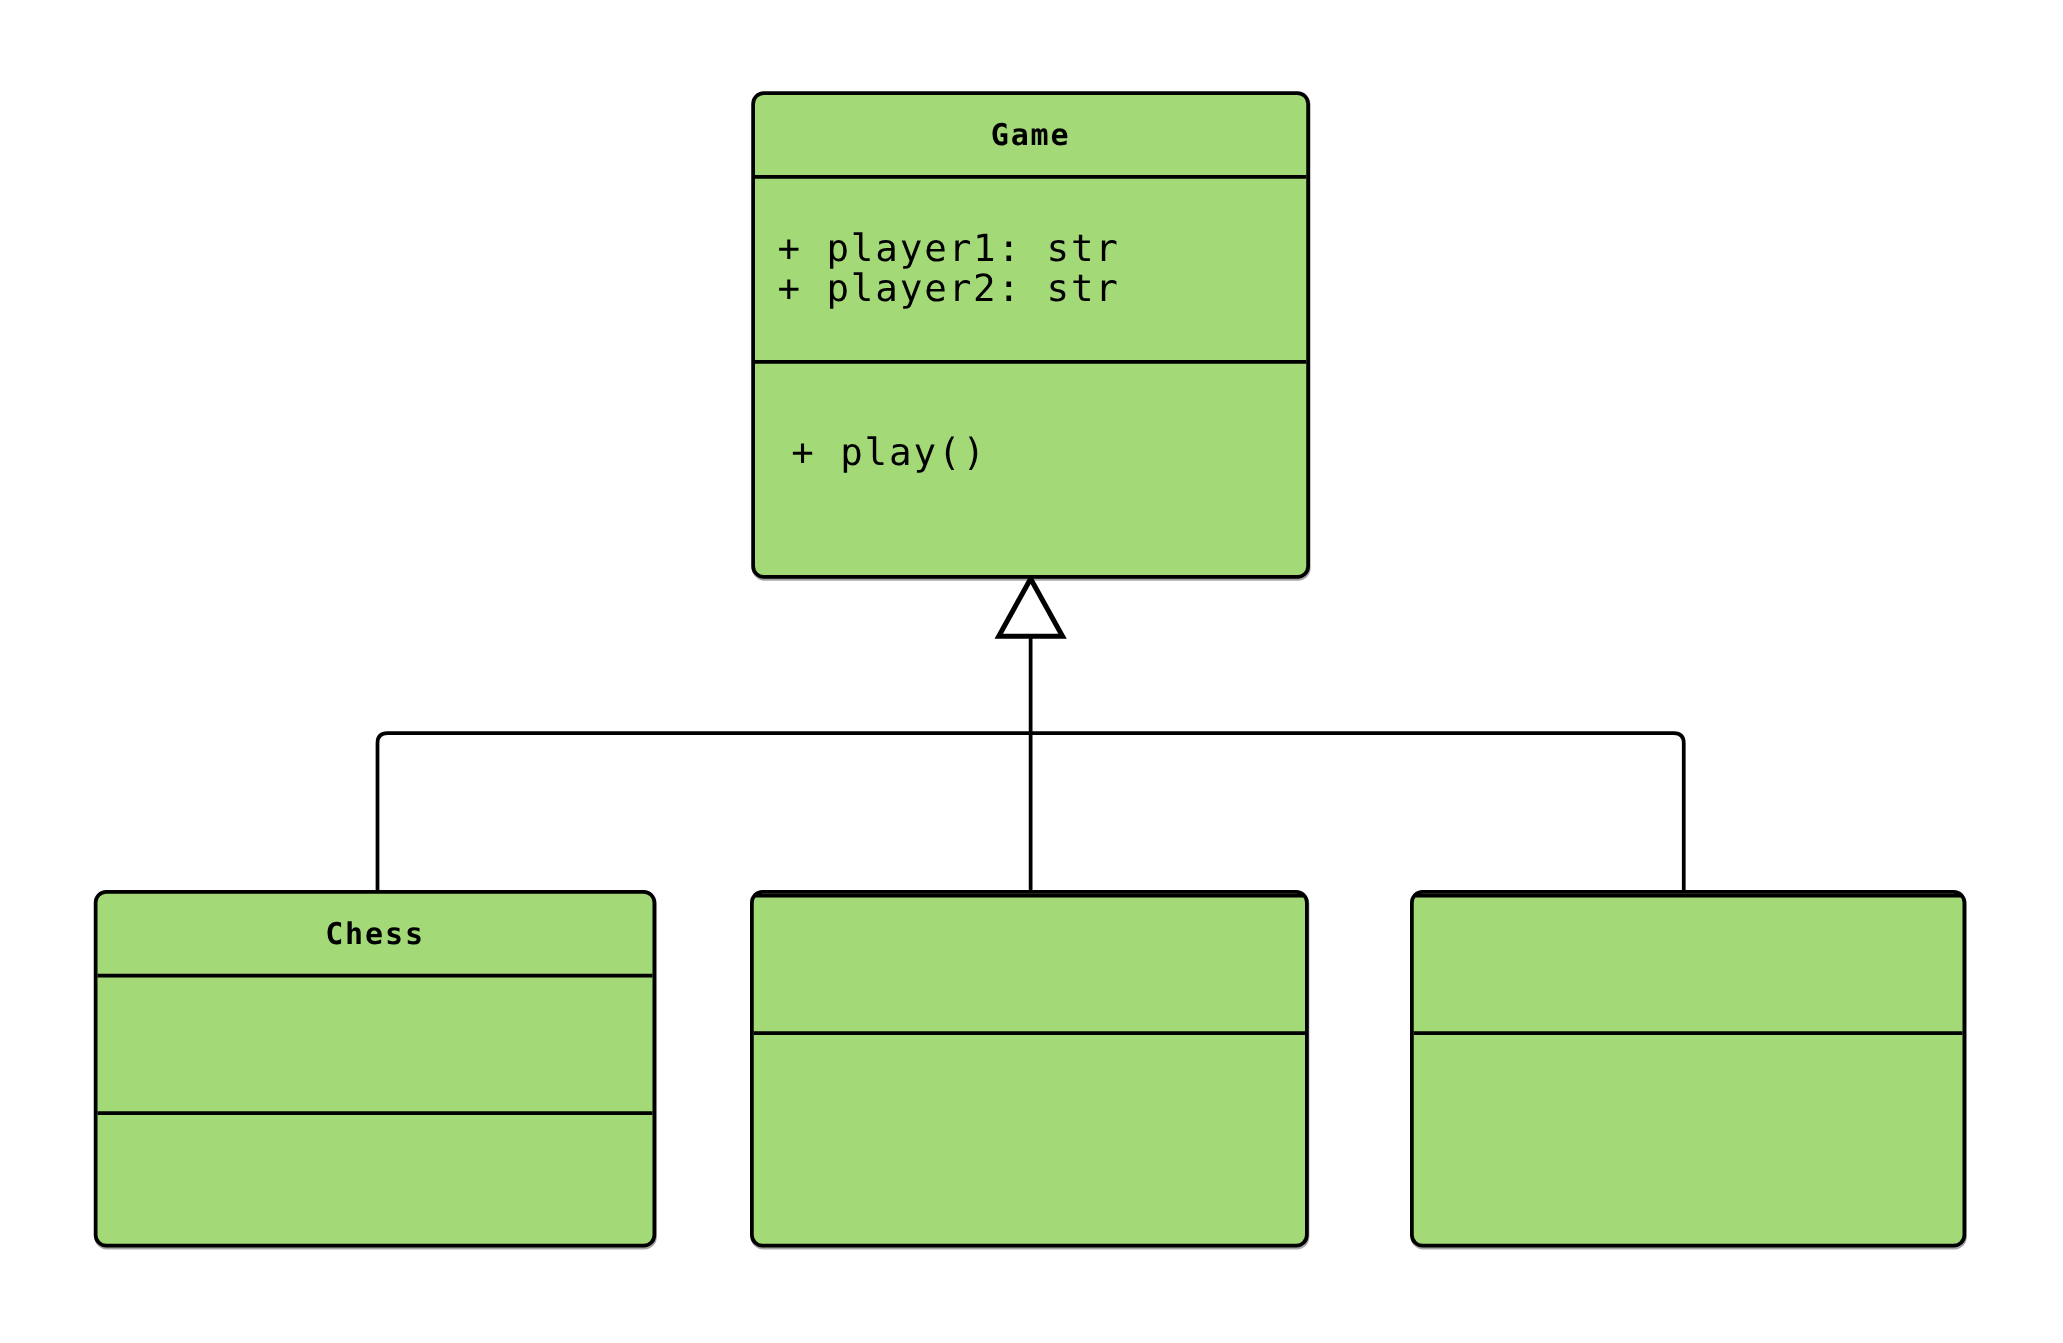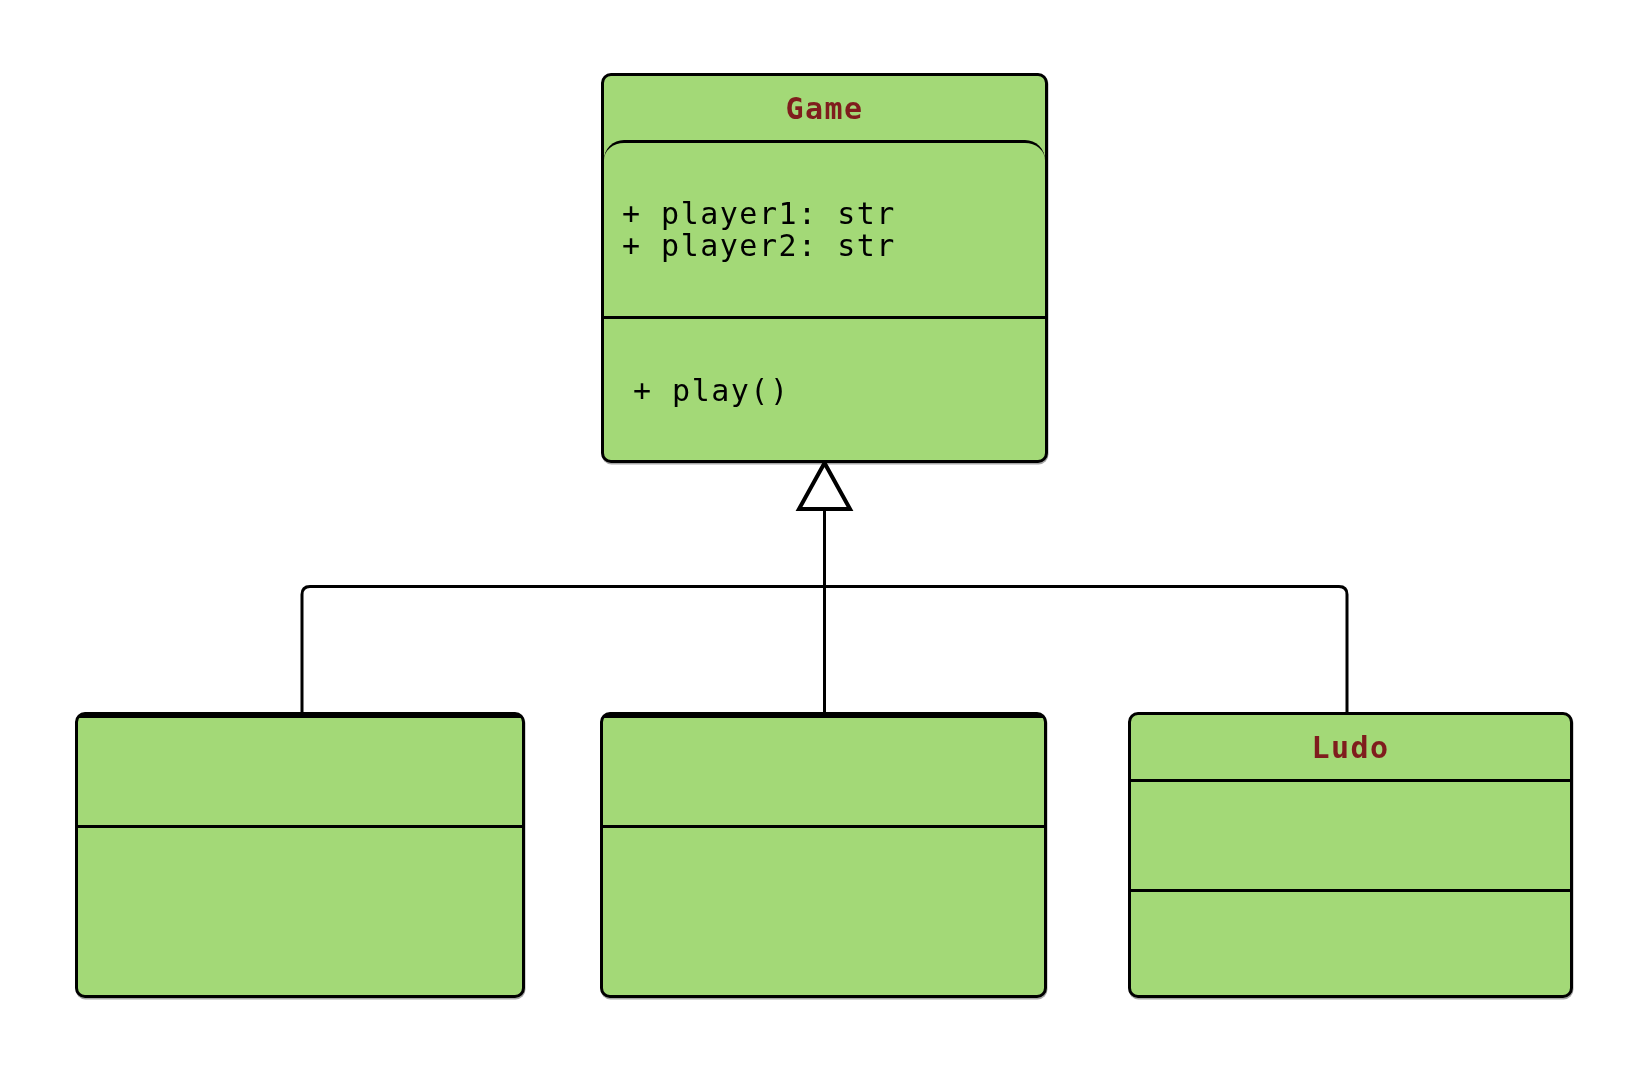--- a/index.html
+++ b/index.html
@@ -29,23 +29,23 @@
     border: 3px solid #000000;
     border-radius: 10px;
     box-sizing: border-box;
     box-shadow: 0.5px 1.5px 0 rgba(0,0,0,0.35);
   }
   .cls-title {
     display: flex;
     align-items: center;
     justify-content: center;
     font-weight: bold;
-    font-size: 30px;
+    font-size: 24px;
     letter-spacing: 1.5px;
-    color: #7f1d1d;
+    color: #000000;
     box-sizing: border-box;
     flex: 0 0 auto;
   }
   .cls-section {
     box-sizing: border-box;
     border-top: 3px solid #000000;
     flex: 0 0 auto;
     display: flex;
     flex-direction: column;
     justify-content: center;
@@ -54,21 +54,21 @@
   .member-line {
     font-size: 30px;
     line-height: 32px;
     letter-spacing: 1.5px;
     color: #000000;
     white-space: pre;
   }
   
   #node-game    { left: 601px; top: 73px;  width: 447px; height: 390px; }
   #node-game .cls-title   { height: 64px; }
-  #node-game .sec-attrs   { height: 176px; border-radius: 20px; }
+  #node-game .sec-attrs   { height: 148px; }
   #node-game .sec-methods { height: 146px; padding-left: 29px; }
   
   #node-chess    { left: 75px;   top: 712px; width: 450px; height: 286px; }
   #node-checkers { left: 600px;  top: 712px; width: 447px; height: 286px; }
   #node-ludo     { left: 1128px; top: 712px; width: 445px; height: 286px; }
   .child .cls-title   { height: 64px; }
   .child .sec-attrs   { height: 110px; }
   .child .sec-methods { height: 112px; }
 </style>
 </head>
@@ -92,28 +92,28 @@
     <div class="cls-section sec-attrs">
       <div class="member-line">+ player1: str</div>
       <div class="member-line">+ player2: str</div>
     </div>
     <div class="cls-section sec-methods">
       <div class="member-line">+ play()</div>
     </div>
   </div>
 
   <div class="class-node child" id="node-chess">
+    <div class="cls-title">Chess</div>
     <div class="cls-section sec-attrs"></div>
     <div class="cls-section sec-methods"></div>
   </div>
 
   <div class="class-node child" id="node-checkers">
     <div class="cls-section sec-attrs"></div>
     <div class="cls-section sec-methods"></div>
   </div>
 
   <div class="class-node child" id="node-ludo">
-    <div class="cls-title">Ludo</div>
     <div class="cls-section sec-attrs"></div>
     <div class="cls-section sec-methods"></div>
   </div>
 
 </div>
 
 </body></html>

